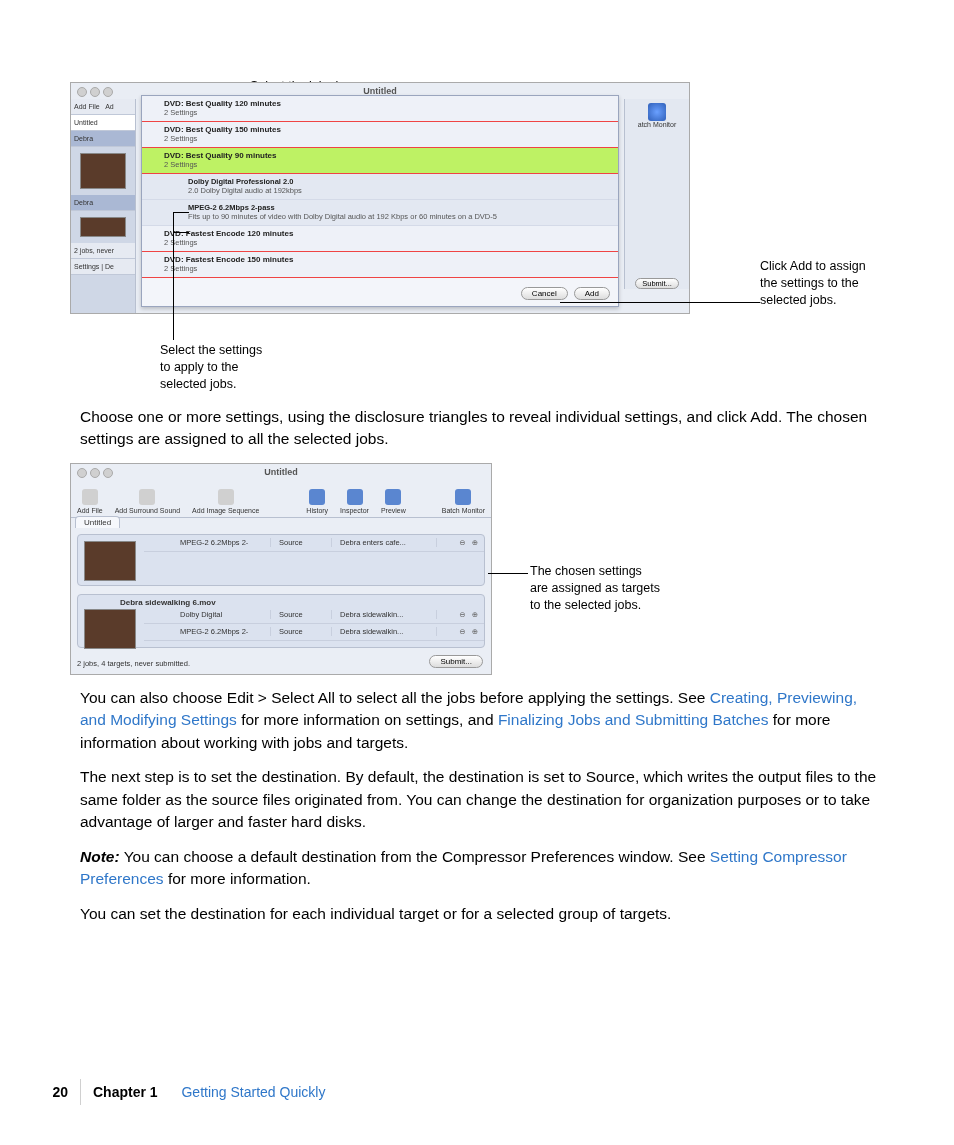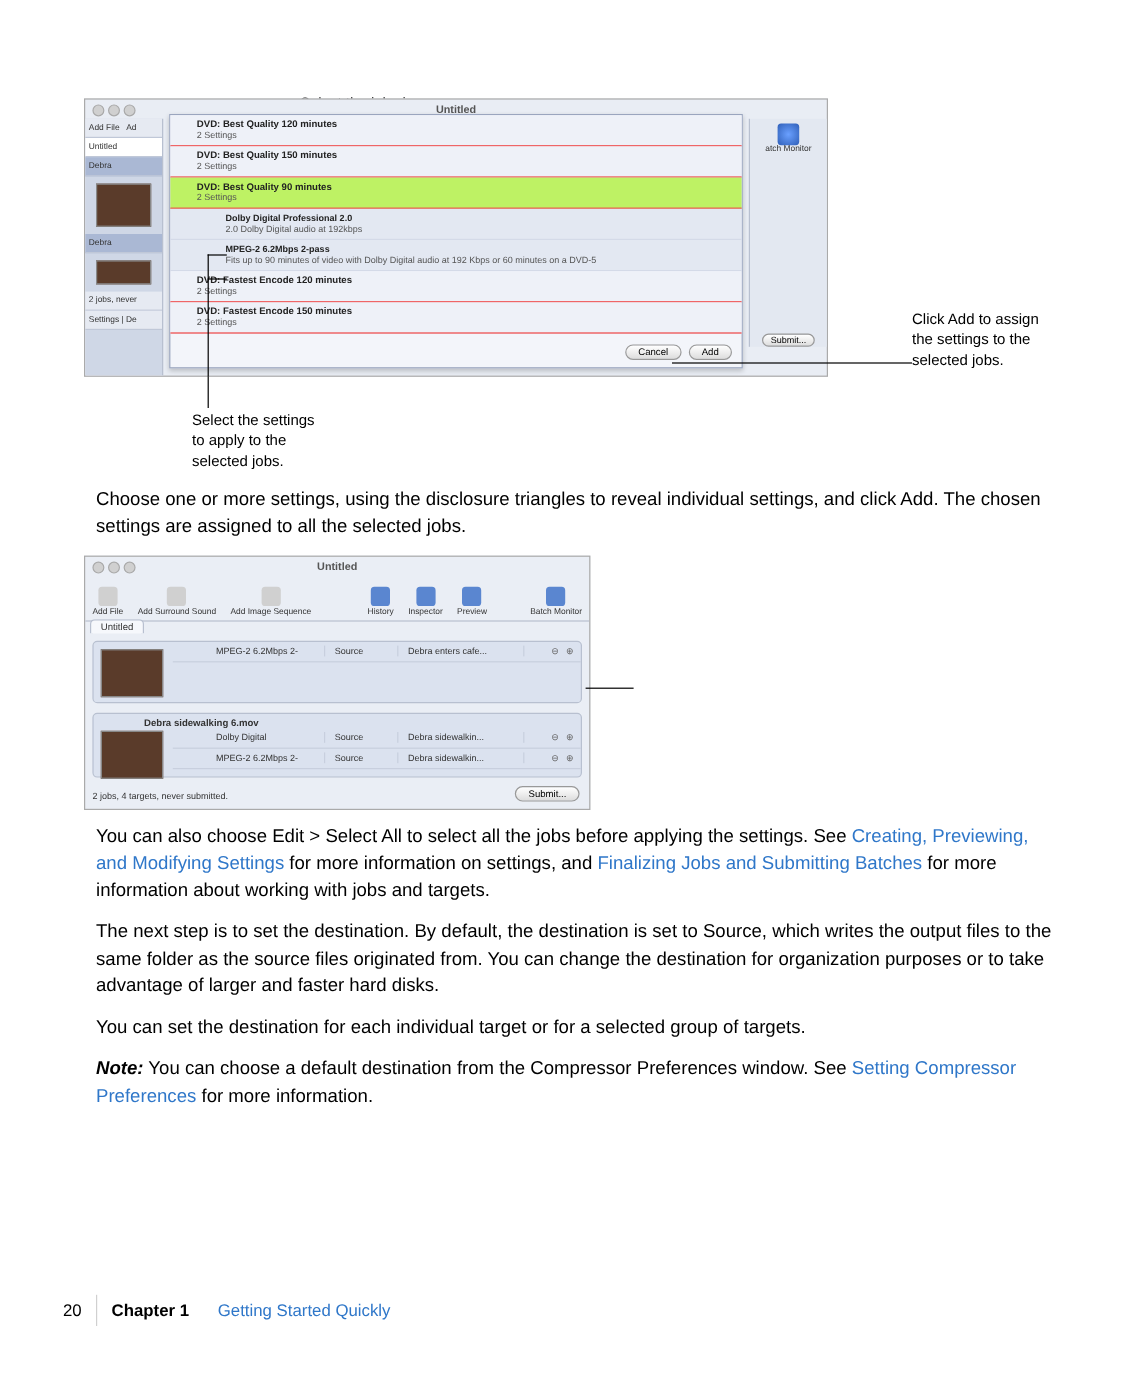--- a/index.html
+++ b/index.html
@@ -186,21 +186,21 @@
 
   .footer {
     position: absolute;
     left: 0; right: 0; bottom: 40px;
     display: flex;
     align-items: center;
   }
   .footer .pn {
     width: 68px;
     text-align: right;
-    font-weight: normal;
+    font-weight: bold;
     font-size: 14px;
     padding-right: 12px;
   }
   .footer .vline {
     width: 1px; height: 26px; background: #d0d0d0;
   }
   .footer .ch {
     padding-left: 12px;
     font-size: 14px;
   }
@@ -357,34 +357,37 @@
           <div class="cell c2">Source</div>
           <div class="cell c3">Debra sidewalkin...</div>
           <div class="btns">⊖ ⊕</div>
         </div>
       </div>
 
       <div class="status2">2 jobs, 4 targets, never submitted.</div>
       <button class="submit">Submit...</button>
     </div>
 
+    <div class="callout" style="left:460px; top:100px; width:160px; white-space:pre-line;">The chosen settings
+are assigned as targets
+to the selected jobs.</div>
     <div class="callout-line" style="left:418px; top:110px; width:40px; height:1px;"></div>
   </div>
 
   <p class="body-text">
     <span>You can also choose Edit &gt; Select All to select all the jobs before applying the settings. See </span><a class="link">Creating, Previewing, and Modifying Settings</a><span> for more information on settings, and </span><a class="link">Finalizing Jobs and Submitting Batches</a><span> for more information about working with jobs and targets.</span>
   </p>
 
   <p class="body-text">The next step is to set the destination. By default, the destination is set to Source, which writes the output files to the same folder as the source files originated from. You can change the destination for organization purposes or to take advantage of larger and faster hard disks.</p>
 
-  <p class="body-text">You can set the destination for each individual target or for a selected group of targets.</p>
-
   <p class="body-text">
     <span class="note-label">Note:</span><span>  You can choose a default destination from the Compressor Preferences window. See </span><a class="link">Setting Compressor Preferences</a><span> for more information.</span>
   </p>
+
+  <p class="body-text">You can set the destination for each individual target or for a selected group of targets.</p>
 
   <div class="footer">
     <div class="pn">20</div>
     <div class="vline"></div>
     <div class="ch">
       <span class="lbl">Chapter 1</span>
       <span class="ttl">Getting Started Quickly</span>
     </div>
   </div>
 

